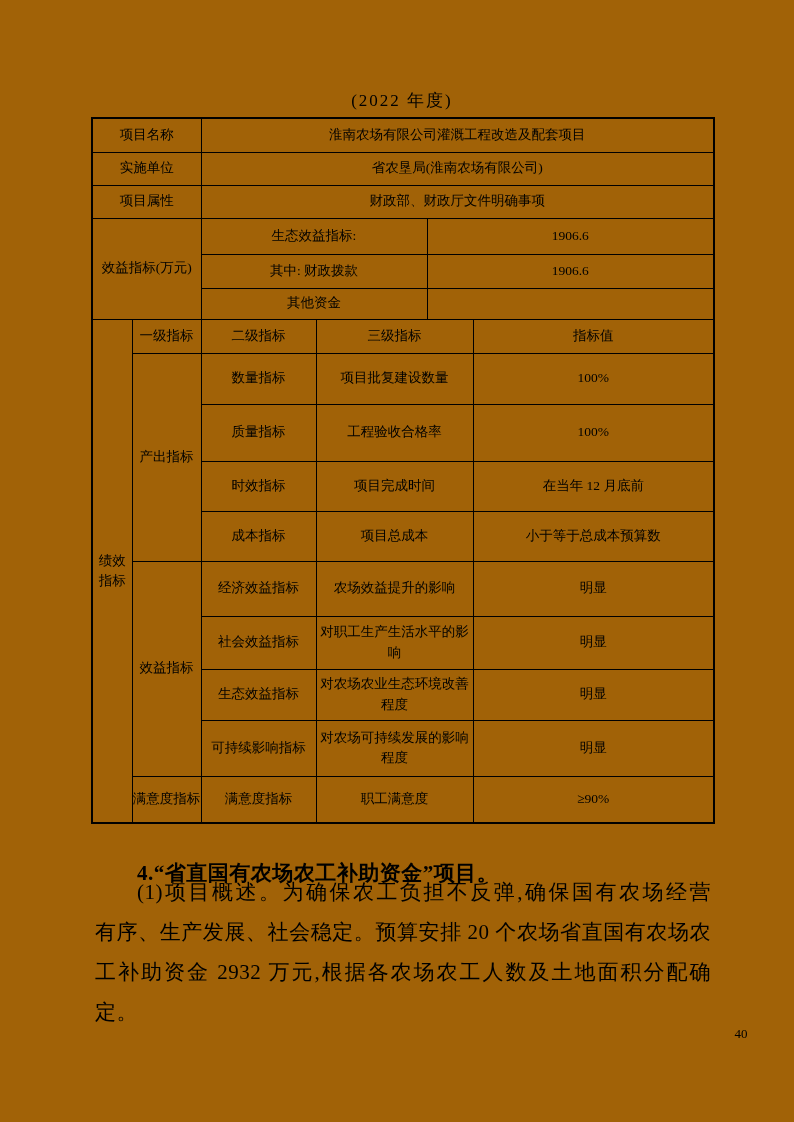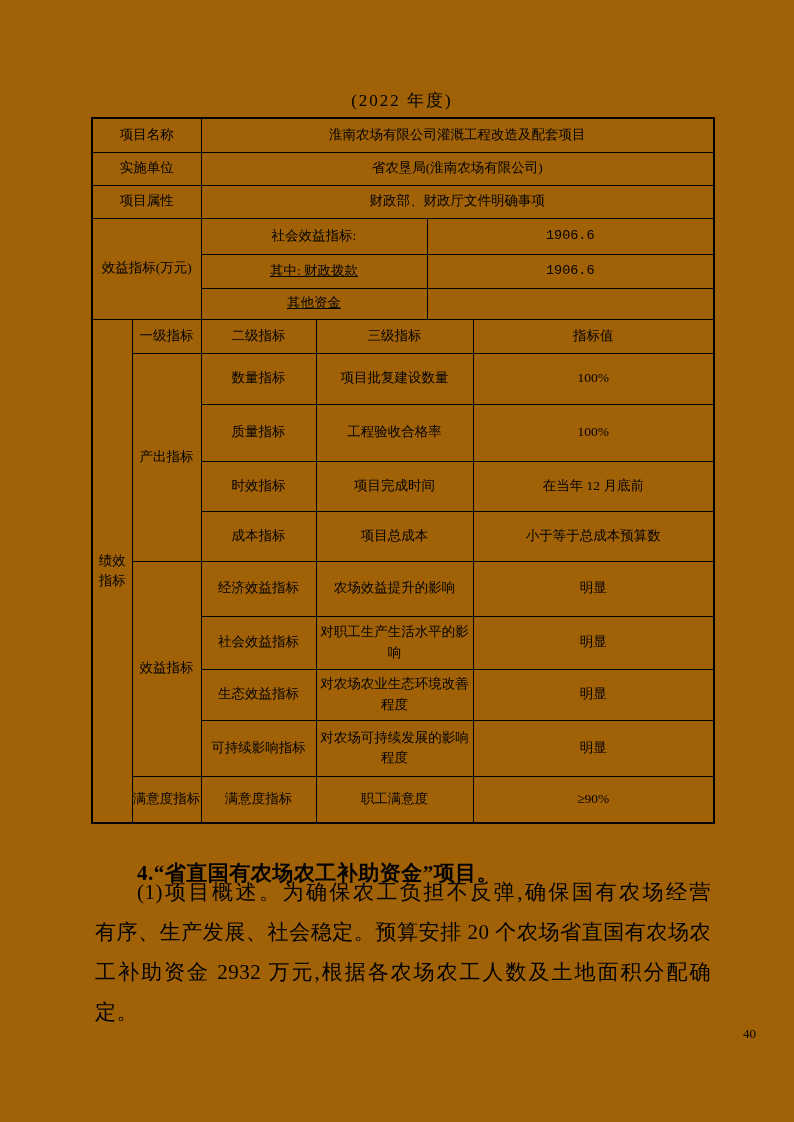--- a/index.html
+++ b/index.html
@@ -6,33 +6,33 @@
   .page{position:relative;width:794px;height:1122px;background:#a16207;margin:0 auto;
         font-family:"Liberation Serif","DejaVu Serif",serif;color:#000;overflow:hidden;}
   .doc-title{position:absolute;left:91px;top:90px;width:622px;text-align:center;
              font-size:17px;letter-spacing:2px;line-height:22px;}
   table.doc-table{position:absolute;left:91px;top:117px;width:622px;border-collapse:collapse;
                   table-layout:fixed;font-size:13.5px;border:2px solid #000;}
   table.doc-table td{border:1px solid #000;padding:1px 0;vertical-align:middle;
                      text-align:center;line-height:1.5;overflow:hidden;}
   td.vcen{text-align:center;padding-right:110px;}
   td.subleft{text-align:left;padding-left:4px;}
-  td.subcen{text-align:center;text-decoration:underline;}
-  td.vright{text-align:right;padding-right:5px;font-family:Liberation Mono, monospace;}
+  td.subcen{text-align:center;}
+  td.vright{text-align:right;padding-right:5px;}
   td.l3{text-align:left;padding-left:3px;margin-top:8px;}
   td.vl{text-align:left;padding-left:4px;}
   td.side{padding:1px 2px;}
   .section-heading{position:absolute;left:95px;top:860px;width:618px;font-weight:bold;
                    font-size:21px;text-indent:42px;line-height:26px;letter-spacing:0.5px;}
   .para{position:absolute;left:95px;top:872px;width:616px;font-size:21px;}
   .para .line{height:40px;line-height:40px;text-align:justify;text-align-last:justify;
               letter-spacing:0.5px;}
   .para .line.first{text-indent:42px;}
   .para .line.last{text-align:left;text-align-last:left;}
-  .page-number{position:absolute;left:726px;top:1026px;width:30px;text-align:right;
+  .page-number{position:absolute;left:726px;top:1026px;width:30px;text-align:center;
                font-size:13px;}
 </style>
 </head>
 <body>
 
 <div class="page">
 
   <div class="doc-title">(2022 年度)</div>
 
   <table class="doc-table">
@@ -52,21 +52,21 @@
       <tr style="height:33px">
         <td colspan="2">实施单位</td>
         <td colspan="4" class="vcen">省农垦局(淮南农场有限公司)</td>
       </tr>
       <tr style="height:33px">
         <td colspan="2">项目属性</td>
         <td colspan="4" class="vcen">财政部、财政厅文件明确事项</td>
       </tr>
       <tr style="height:36px">
         <td colspan="2" rowspan="3">效益指标(万元)</td>
-        <td colspan="2" class="subleft">社会效益指标:</td>
+        <td colspan="2" class="subleft">生态效益指标:</td>
         <td colspan="2" class="vright">1906.6</td>
       </tr>
       <tr style="height:34px">
         <td colspan="2" class="subcen">其中: 财政拨款</td>
         <td colspan="2" class="vright">1906.6</td>
       </tr>
       <tr style="height:31px">
         <td colspan="2" class="subcen">其他资金</td>
         <td colspan="2" class="vright"></td>
       </tr>

